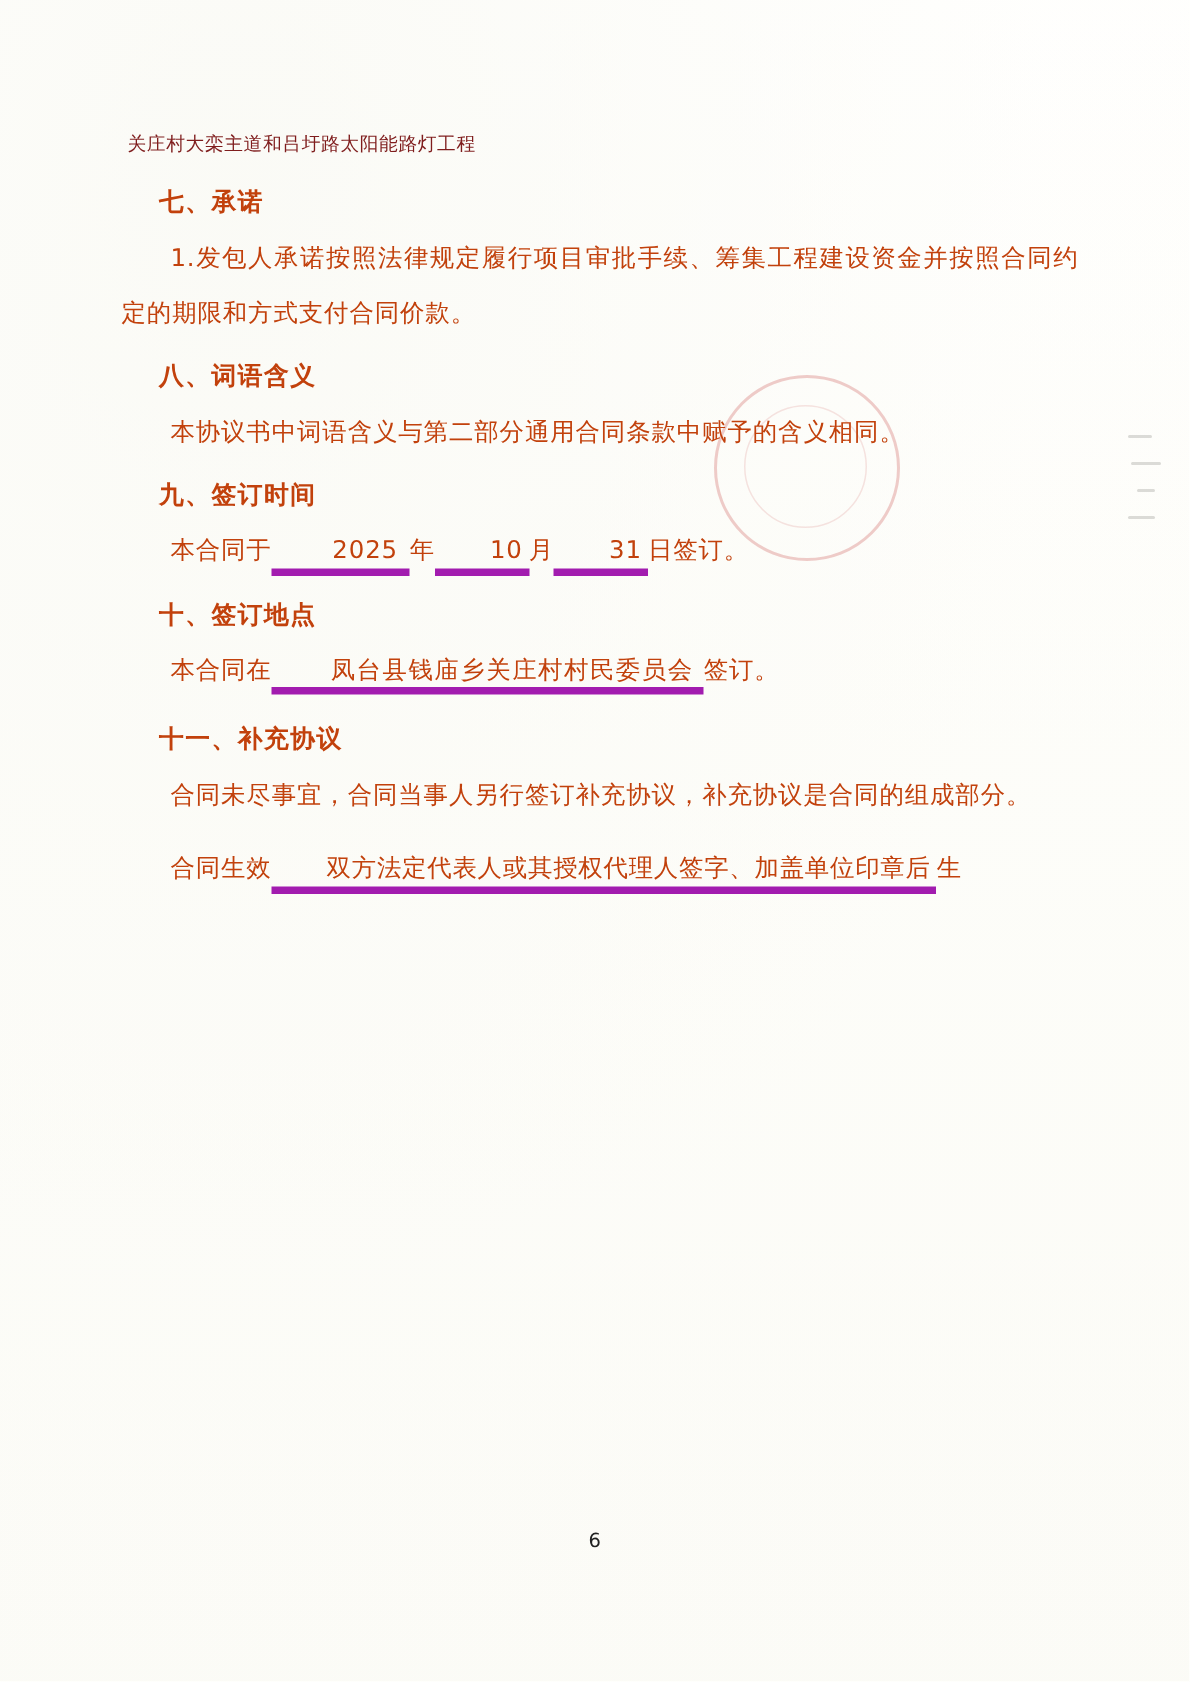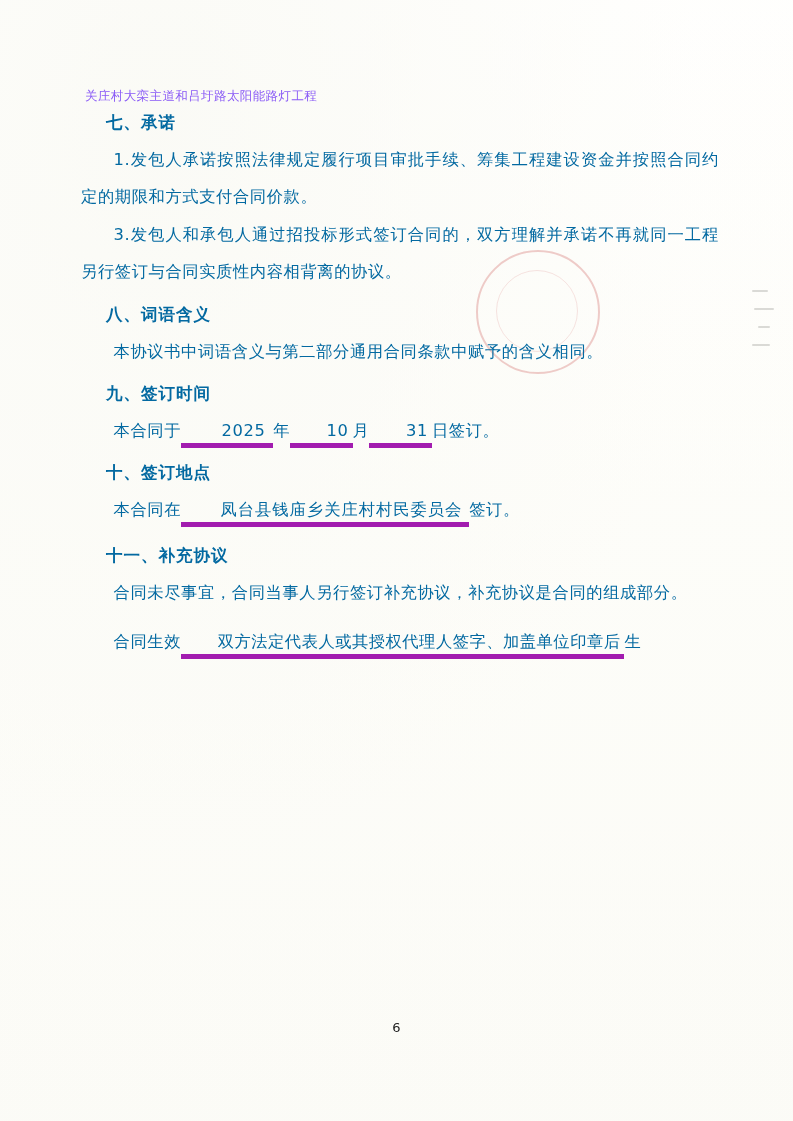--- a/index.html
+++ b/index.html
@@ -29,31 +29,31 @@
   }
   .content {
     position: relative;
     padding: 0;
   }
   .header-line {
     position: absolute;
     left: 85px;
     top: 88px;
     font-size: 12.5px;
-    color: #8b5cf6;
+    color: #7f1d1d;
     letter-spacing: 0.4px;
     white-space: nowrap;
     text-align: center;
   }
   .body-block {
     position: absolute;
     left: 80px;
-    top: 106px;
+    top: 118px;
     width: 640px;
-    color: #0369a1;
+    color: #c2410c;
   }
   .heading {
     font-size: 16.5px;
     font-weight: bold;
     margin: 0 0 2px 0;
     padding-left: 26px;
     letter-spacing: 1px;
     line-height: 2.0;
   }
   .para {
@@ -145,21 +145,20 @@
       <span></span>
         <span></span>
         <span></span>
         <span></span>
     </div>
 
     <div class="body-block">
 
       <p class="heading">七、承诺</p>
       <p class="para">1.发包人承诺按照法律规定履行项目审批手续、筹集工程建设资金并按照合同约定的期限和方式支付合同价款。</p>
-      <p class="para">3.发包人和承包人通过招投标形式签订合同的，双方理解并承诺不再就同一工程另行签订与合同实质性内容相背离的协议。</p>
 
       <div class="gap-sm"></div>
 
       <p class="heading">八、词语含义</p>
       <p class="para">本协议书中词语含义与第二部分通用合同条款中赋予的含义相同。</p>
 
       <div class="gap-sm"></div>
 
       <p class="heading">九、签订时间</p>
       <p class="para"><span>本合同于</span><span class="fill w-year">2025</span><span>年</span><span class="fill w-month">10</span><span>月</span><span class="fill w-day">31</span><span>日签订。</span></p>

